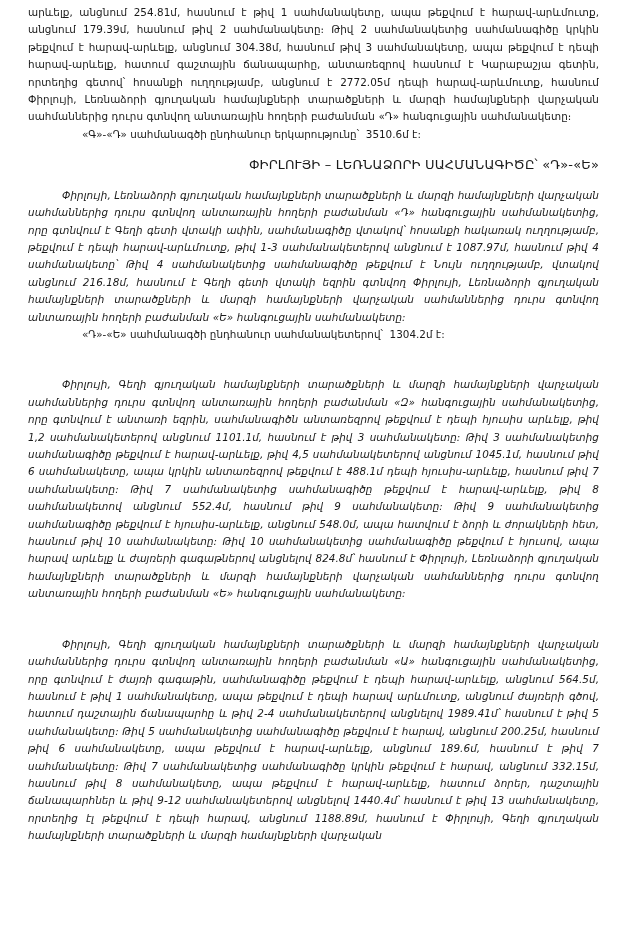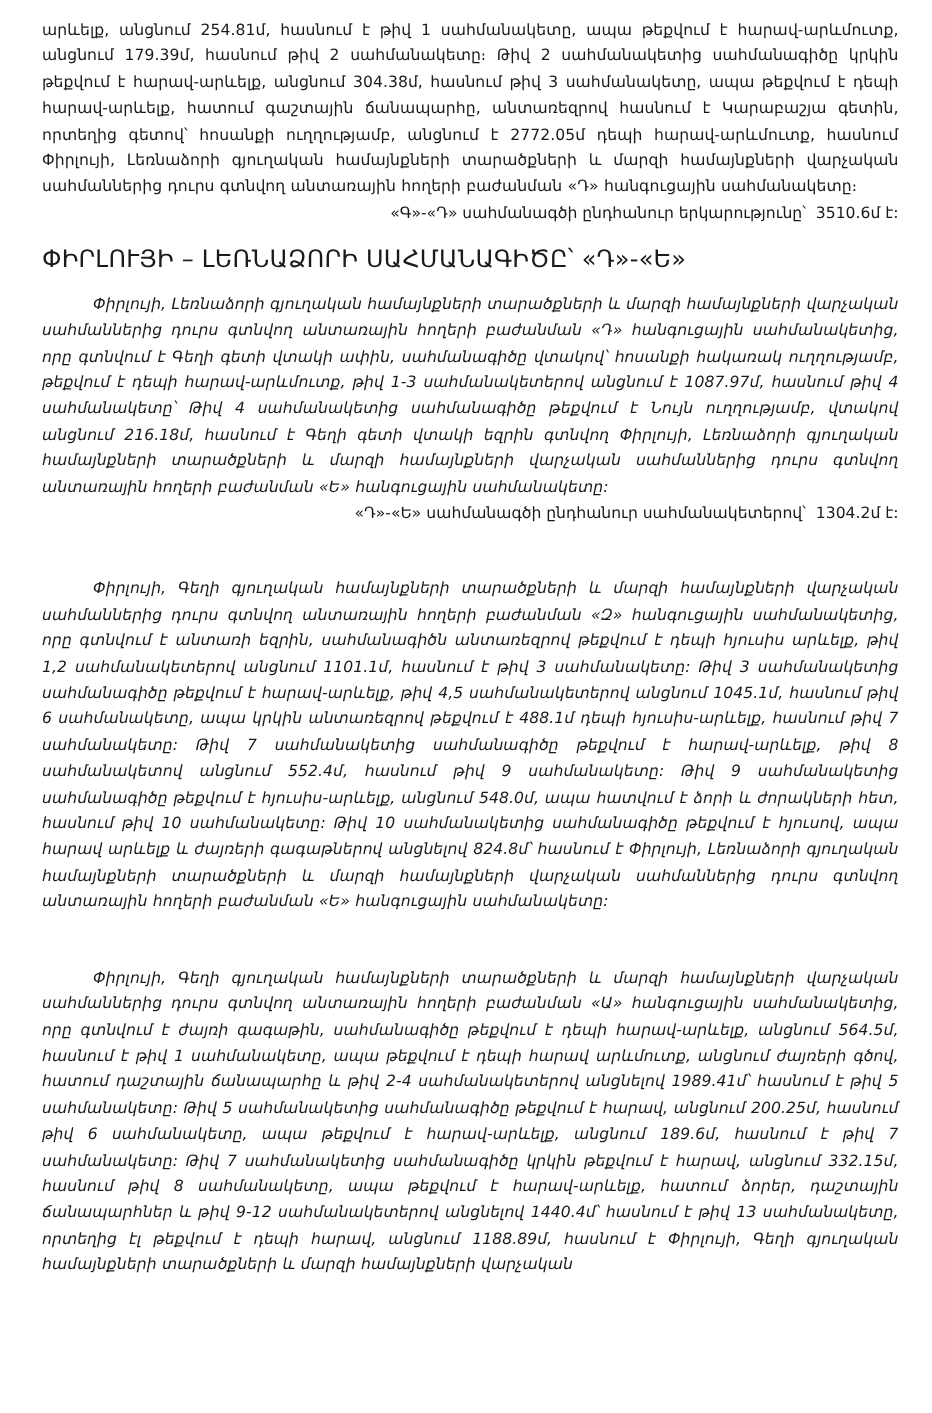--- a/index.html
+++ b/index.html
@@ -12,21 +12,21 @@
     width: 621px;
     height: 942px;
     font-family: "DejaVu Sans", "Liberation Sans", sans-serif;
     color: #1a1a1a;
     overflow: hidden;
   }
   .page {
     width: 621px;
     height: 942px;
     box-sizing: border-box;
-    padding: 12px 22px 0 28px;
+    padding: 4px 22px 0 28px;
     position: relative;
   }
   .para {
     font-size: 10.4px;
     line-height: 17.4px;
     text-align: justify;
     text-justify: inter-word;
     margin: 0;
     word-spacing: 0.2px;
     letter-spacing: 0.05px;
@@ -34,27 +34,27 @@
   }
   .para.indent {
     text-indent: 34px;
     font-style: italic;
   }
   .sumline {
     font-size: 10.4px;
     line-height: 17.4px;
     margin: 0;
     padding-left: 54px;
-    text-align: right;
+    text-align: left;
     white-space: pre;
   }
   .heading {
-    font-size: 16px;
+    font-size: 13px;
     line-height: 15.5px;
-    text-align: left;
+    text-align: right;
     margin: 0;
     letter-spacing: 0.15px;
     white-space: pre-line;
   }
   .gap-md { height: 14px; }
   .gap-lg { height: 19px; }
 </style>
 </head>
 <body>
 

